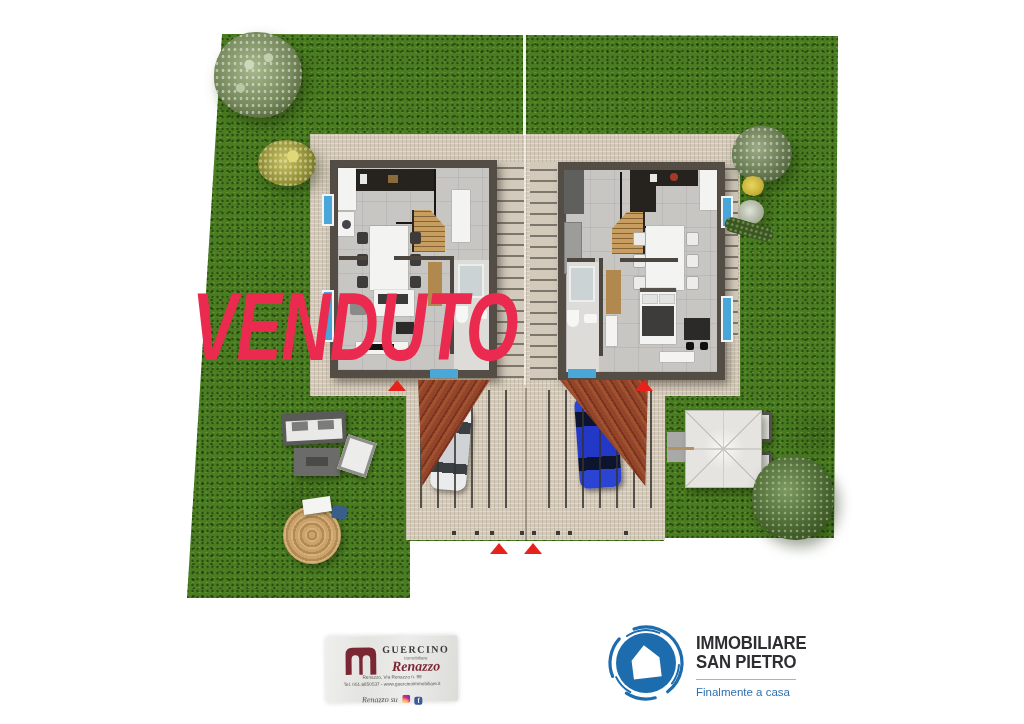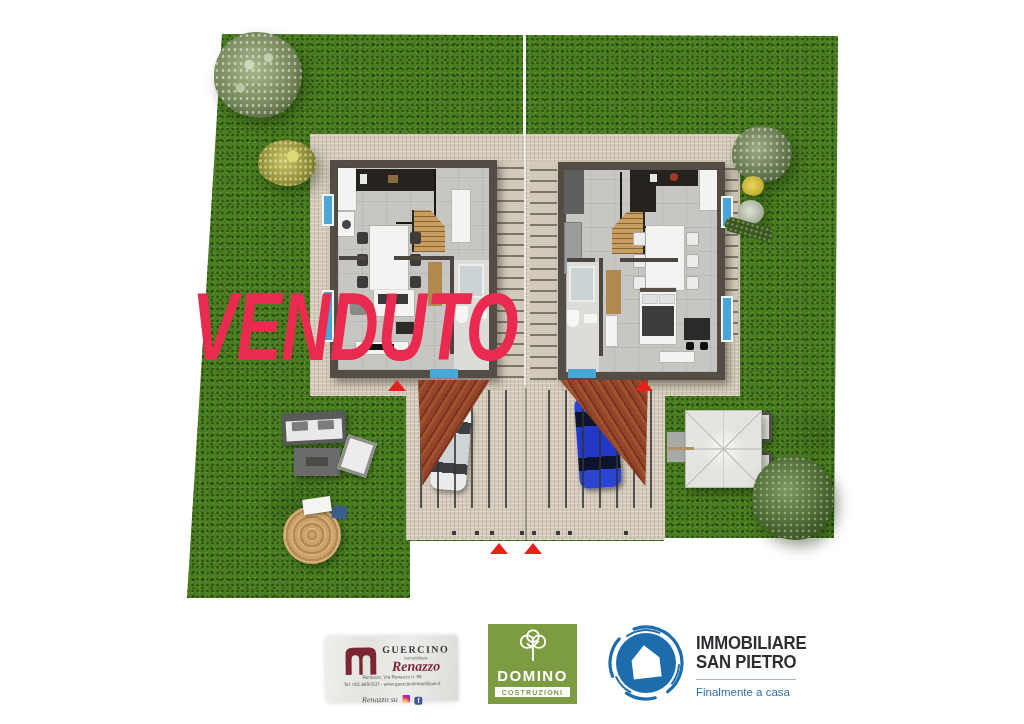--- a/index.html
+++ b/index.html
@@ -313,34 +313,20 @@
     </div>
     <div class="abs guercino-small" style="left:0;top:38px;width:132px;">Renazzo, Via Renazzo n. 99</div>
     <div class="abs guercino-small" style="left:0;top:45px;width:132px;">Tel. 051.6850537 - www.guercinoimmobiliare.it</div>
     <div class="abs" style="left:0;top:52px;width:132px;text-align:center;">
       <span class="guercino-follow">Renazzo su</span>
       <span class="sicon ig"></span>
       <span class="sicon fb">f</span>
     </div>
   </div>
 
-  <div class="abs domino-card">
-    <div style="padding-top:5px;">
-      <svg width="34" height="32" viewBox="0 0 40 38">
-        <g fill="none" stroke="#fff" stroke-width="2.2">
-          <circle cx="13" cy="15" r="7.5"></circle>
-          <circle cx="27" cy="15" r="7.5"></circle>
-          <circle cx="20" cy="8.5" r="7"></circle>
-          <path d="M20 38 V16 M20 24 L13 17 M20 21 L27 14"></path>
-        </g>
-      </svg>
-    </div>
-    <div class="domino-name">DOMINO</div>
-    <div class="domino-strip">COSTRUZIONI</div>
-  </div>
 
   <div class="abs" style="left:605px;top:622px;width:82px;height:82px;">
     <svg width="82" height="82" viewBox="0 0 82 82">
       <circle cx="41" cy="41" r="30" fill="#1d6dae"></circle>
       <circle cx="41" cy="41" r="36" fill="none" stroke="#1d6dae" stroke-width="3.2" stroke-dasharray="52 14 30 22 40 18" stroke-linecap="round" transform="rotate(-30 41 41)"></circle>
       <circle cx="41" cy="41" r="33" fill="none" stroke="#1d6dae" stroke-width="2" stroke-dasharray="20 46 34 40" stroke-linecap="round" transform="rotate(120 41 41)"></circle>
       <path d="M27 56 L27 37 L41 23 L55 37 L55 56 Z" fill="#ffffff" transform="rotate(-7 41 41)"></path>
     </svg>
   </div>
   <div class="abs sp-text">

